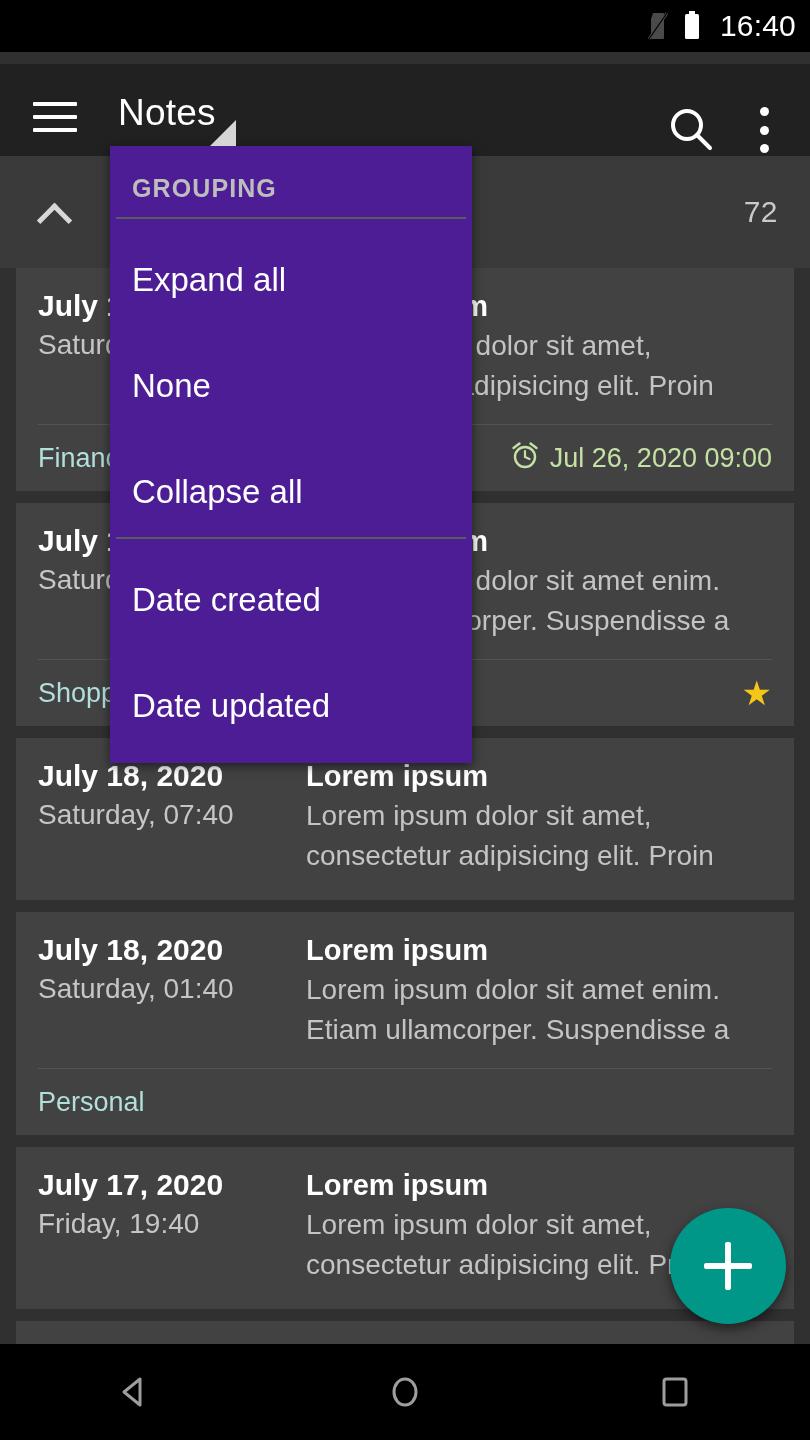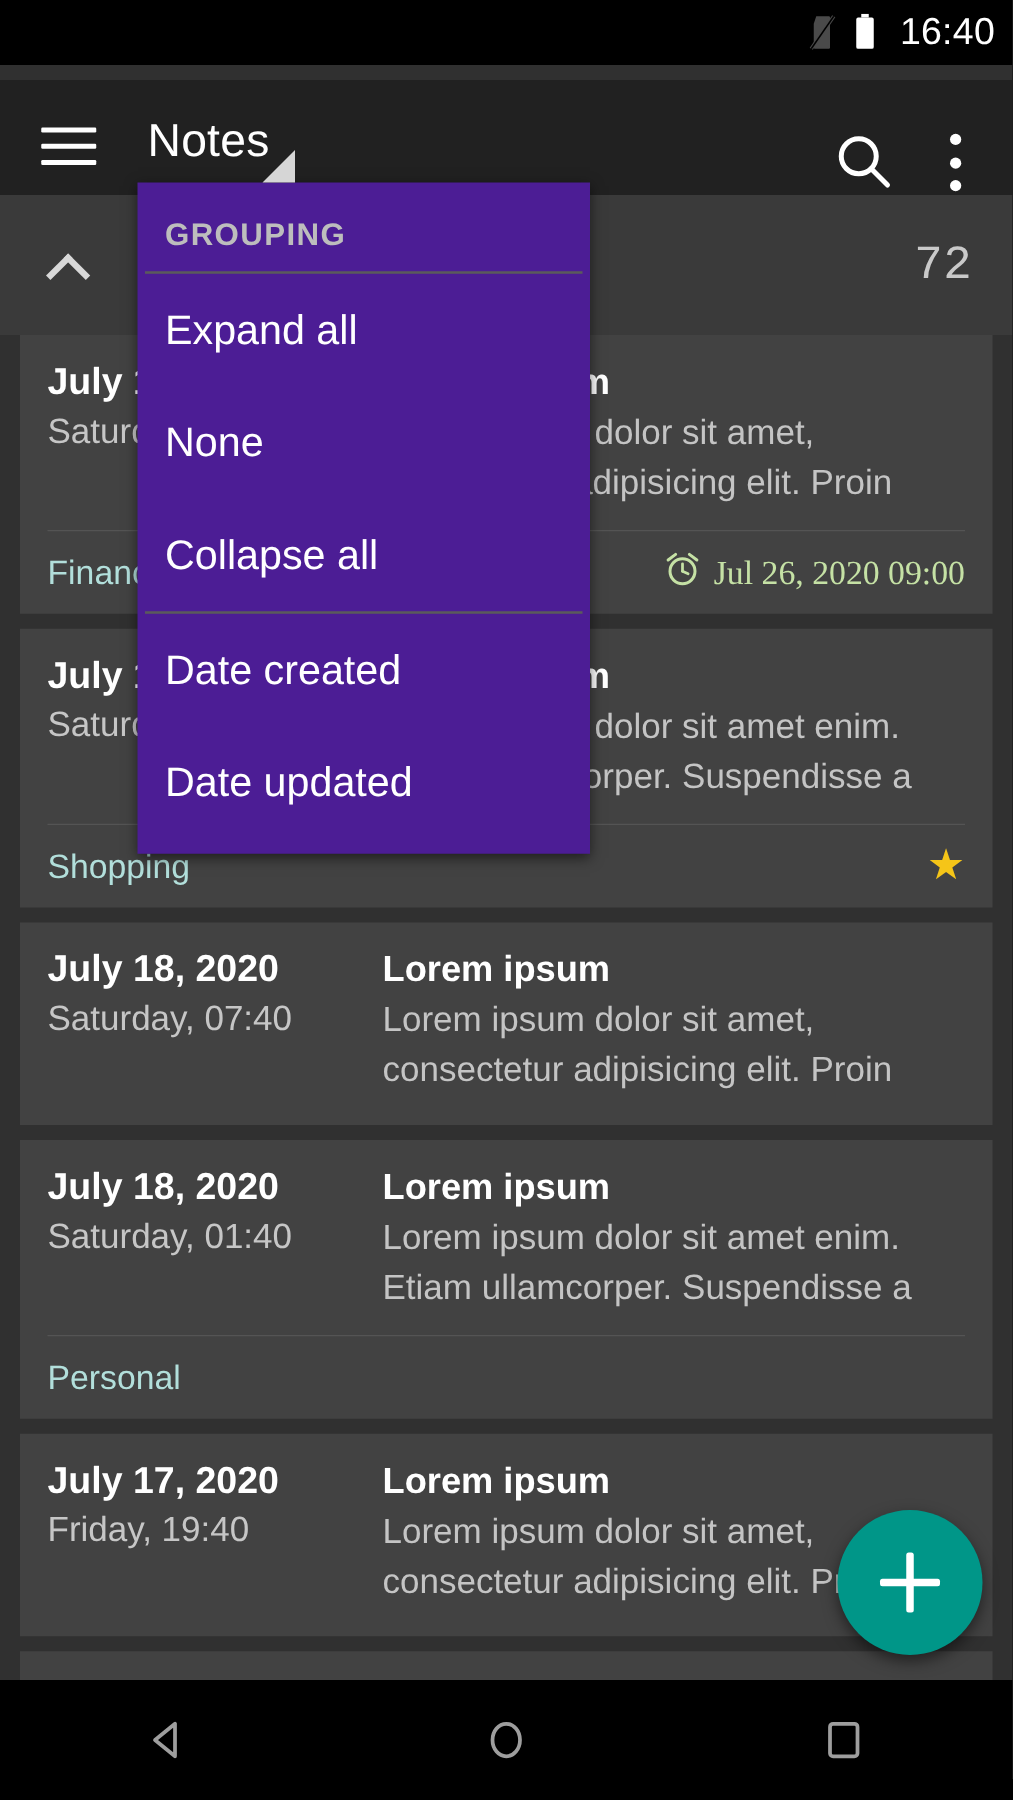--- a/index.html
+++ b/index.html
@@ -144,23 +144,22 @@
     transform: rotate(45deg);
   }
   .group-title {
     flex: 1;
     color: #e6e6e6;
     font-size: 30px;
     padding-left: 22px;
   }
   .group-count {
     color: #c9c9c9;
-    font-size: 38px;
+    font-size: 30px;
     letter-spacing: 0.5px;
-    font-family: Liberation Mono, monospace;
   }
 
   
   .list {
     position: absolute;
     top: 268px; left: 0;
     width: 810px;
     bottom: 96px;
     background: #303030;
     overflow: hidden;
@@ -223,21 +222,20 @@
     justify-content: space-between;
   }
   .note-tag {
     color: #b2dfdb;
     font-size: 27px;
   }
   .note-footer-right {
     display: flex;
     align-items: flex-start;
     gap: 18px;
-    font-family: Liberation Serif, serif;
   }
   .reminder {
     display: flex;
     align-items: center;
     gap: 10px;
     color: #c5e1a5;
     font-size: 27px;
     white-space: nowrap;
   }
   .star {
@@ -266,21 +264,21 @@
     padding: 28px 22px 14px 22px;
   }
   .menu-divider {
     height: 2px;
     background: #5b5b5b;
     margin: 0 6px 0 6px;
   }
   .menu-item {
     color: #ffffff;
     font-size: 33px;
-    padding: 26px 22px 26px 22px;
+    padding: 42px 22px 26px 22px;
     cursor: pointer;
     white-space: nowrap;
   }
 
   
   .fab {
     position: absolute;
     right: 24px;
     bottom: 116px;
     width: 116px; height: 116px;

